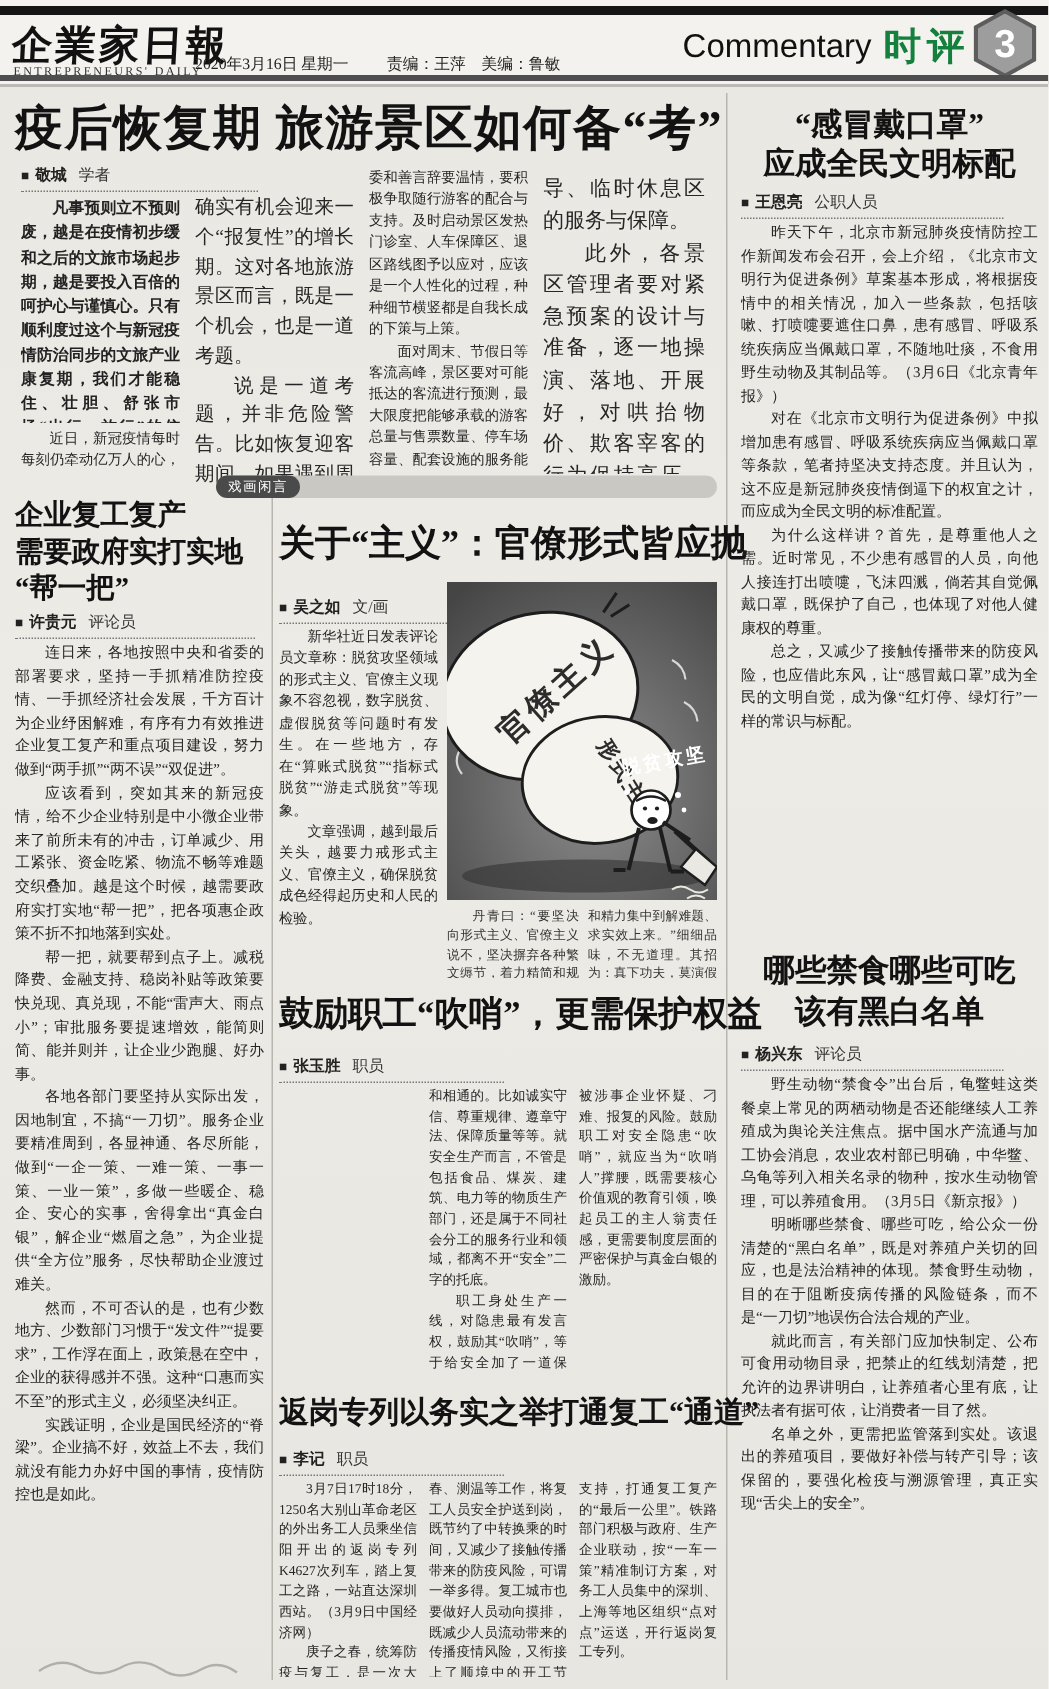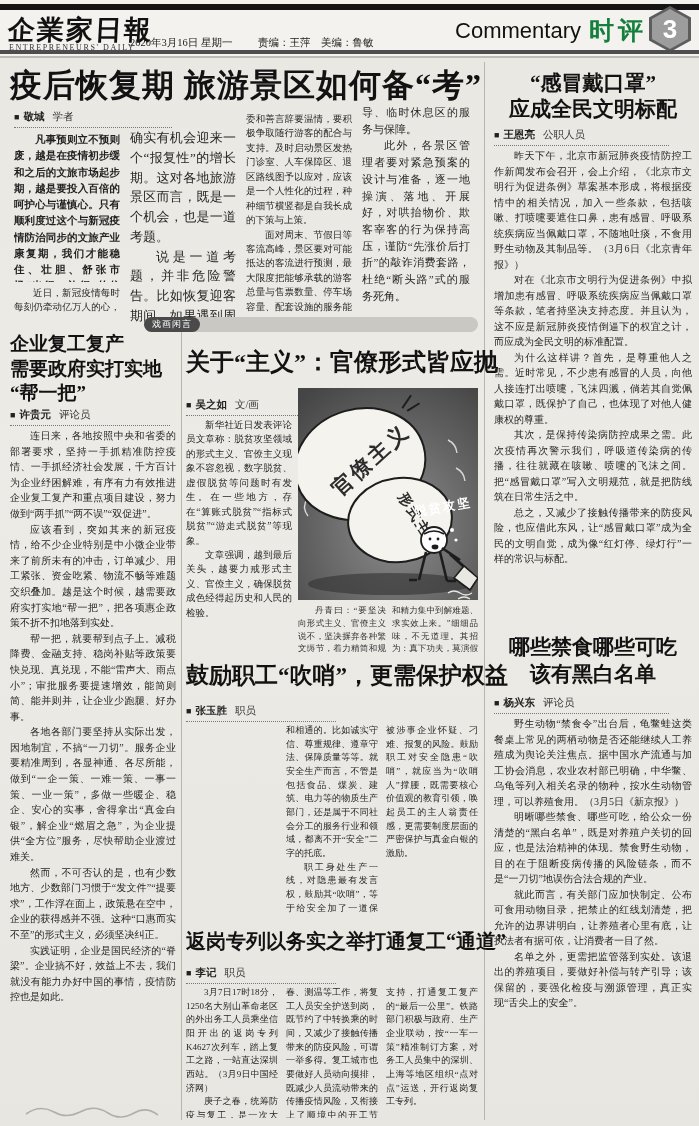--- a/index.html
+++ b/index.html
@@ -75,21 +75,21 @@
       <p>近日，新冠疫情每时每刻仍牵动亿万人的心，但随着曙光初现，各地文旅市场</p>
     </div>
   <div class="abs body" style="left:130px;top:128px;width:106px;height:200px;font-size:13px;">
       <p class="cont">确实有机会迎来一个“报复性”的增长期。这对各地旅游景区而言，既是一个机会，也是一道考题。</p>
       <p>说是一道考题，并非危险警告。比如恢复迎客期间，如果遇到周末或节假日，面时较大规模的客流涌入与车流拥堵，如何纾缓与消化之？如果景区检票口偶发性地临检到有某位游客有疑似发热症状，其接触排查、及时隔离与紧急退区如何有效开展？再如临检到疑似病例或其他情况引发的游客争吵、聚集、恐慌，甚至胡乱奔跑，应如何抑制、平息、疏散？启动紧急状态的时候，面对人群应采用什么样的言语与态度予以疏导？</p>
     </div>
   <div class="abs body" style="left:246px;top:112px;width:106px;height:200px;font-size:9.5px;">
       <p class="cont">委和善言辞要温情，要积极争取随行游客的配合与支持。及时启动景区发热门诊室、人车保障区、退区路线图予以应对，应该是一个人性化的过程，种种细节横竖都是自我长成的下策与上策。</p>
       <p>面对周末、节假日等客流高峰，景区要对可能抵达的客流进行预测，最大限度把能够承载的游客总量与售票数量、停车场容量、配套设施的服务能量等结合起来，把“人看人”“人挤人”的拥挤风险、压成踩踏的安全风险、疫情传播的风险逐一预演化解。</p>
     </div>
-  <div class="abs body" style="left:362px;top:104px;width:108px;height:200px;font-size:11px;">
+  <div class="abs body" style="left:362px;top:116px;width:108px;height:200px;font-size:14px;">
       <p class="cont">导、临时休息区的服务与保障。</p>
       <p>此外，各景区管理者要对紧急预案的设计与准备，逐一地操演、落地、开展好，对哄抬物价、欺客宰客的行为保持高压，谨防“先涨价后打折”的敲诈消费套路，杜绝“断头路”式的服务死角。</p>
       <p>考题面前见真功。惟愿各景区认真备考，答好疫后恢复这张考卷，不负久违的春光，也不负远道而来的游客。</p>
     </div>
 
   <div class="abs" id="banner"></div>
   <div class="abs" id="banner-label">戏画闲言</div>
 
   <div class="abs vrule" style="left:181px;top:332px;height:788px;"></div>
   <div class="abs vrule" style="left:484px;top:62px;height:1058px;"></div>
@@ -204,21 +204,20 @@
     <span class="mark">■</span><span class="name">王恩亮</span><span class="role">公职人员</span>
   </div>
   <div class="abs headline center" style="left:494px;top:70px;width:198px;font-size:21px;line-height:1.25;">
     <div>“感冒戴口罩”</div>
     <div>应成全民文明标配</div>
   </div>
   <div class="abs body" style="left:494px;top:148px;width:198px;height:468px;font-size:10px;line-height:1.55;">
       <p>昨天下午，北京市新冠肺炎疫情防控工作新闻发布会召开，会上介绍，《北京市文明行为促进条例》草案基本形成，将根据疫情中的相关情况，加入一些条款，包括咳嗽、打喷嚏要遮住口鼻，患有感冒、呼吸系统疾病应当佩戴口罩，不随地吐痰，不食用野生动物及其制品等。（3月6日《北京青年报》）</p>
       <p>对在《北京市文明行为促进条例》中拟增加患有感冒、呼吸系统疾病应当佩戴口罩等条款，笔者持坚决支持态度。并且认为，这不应是新冠肺炎疫情倒逼下的权宜之计，而应成为全民文明的标准配置。</p>
       <p>为什么这样讲？首先，是尊重他人之需。近时常见，不少患有感冒的人员，向他人接连打出喷嚏，飞沫四溅，倘若其自觉佩戴口罩，既保护了自己，也体现了对他人健康权的尊重。</p>
-      <p>其次，是保持传染病防控成果之需。此次疫情再次警示我们，呼吸道传染病的传播，往往就藏在咳嗽、喷嚏的飞沫之间。把“感冒戴口罩”写入文明规范，就是把防线筑在日常生活之中。</p>
       <p>总之，又减少了接触传播带来的防疫风险，也应借此东风，让“感冒戴口罩”成为全民的文明自觉，成为像“红灯停、绿灯行”一样的常识与标配。</p>
     </div>
 
   <div class="abs headline center" style="left:494px;top:634px;width:198px;font-size:21px;line-height:1.3;">
     <div>哪些禁食哪些可吃</div>
     <div>该有黑白名单</div>
   </div>
   <div class="abs byline" style="left:494px;top:696px;width:175px;">
     <span class="mark">■</span><span class="name">杨兴东</span><span class="role">评论员</span>
   </div>

